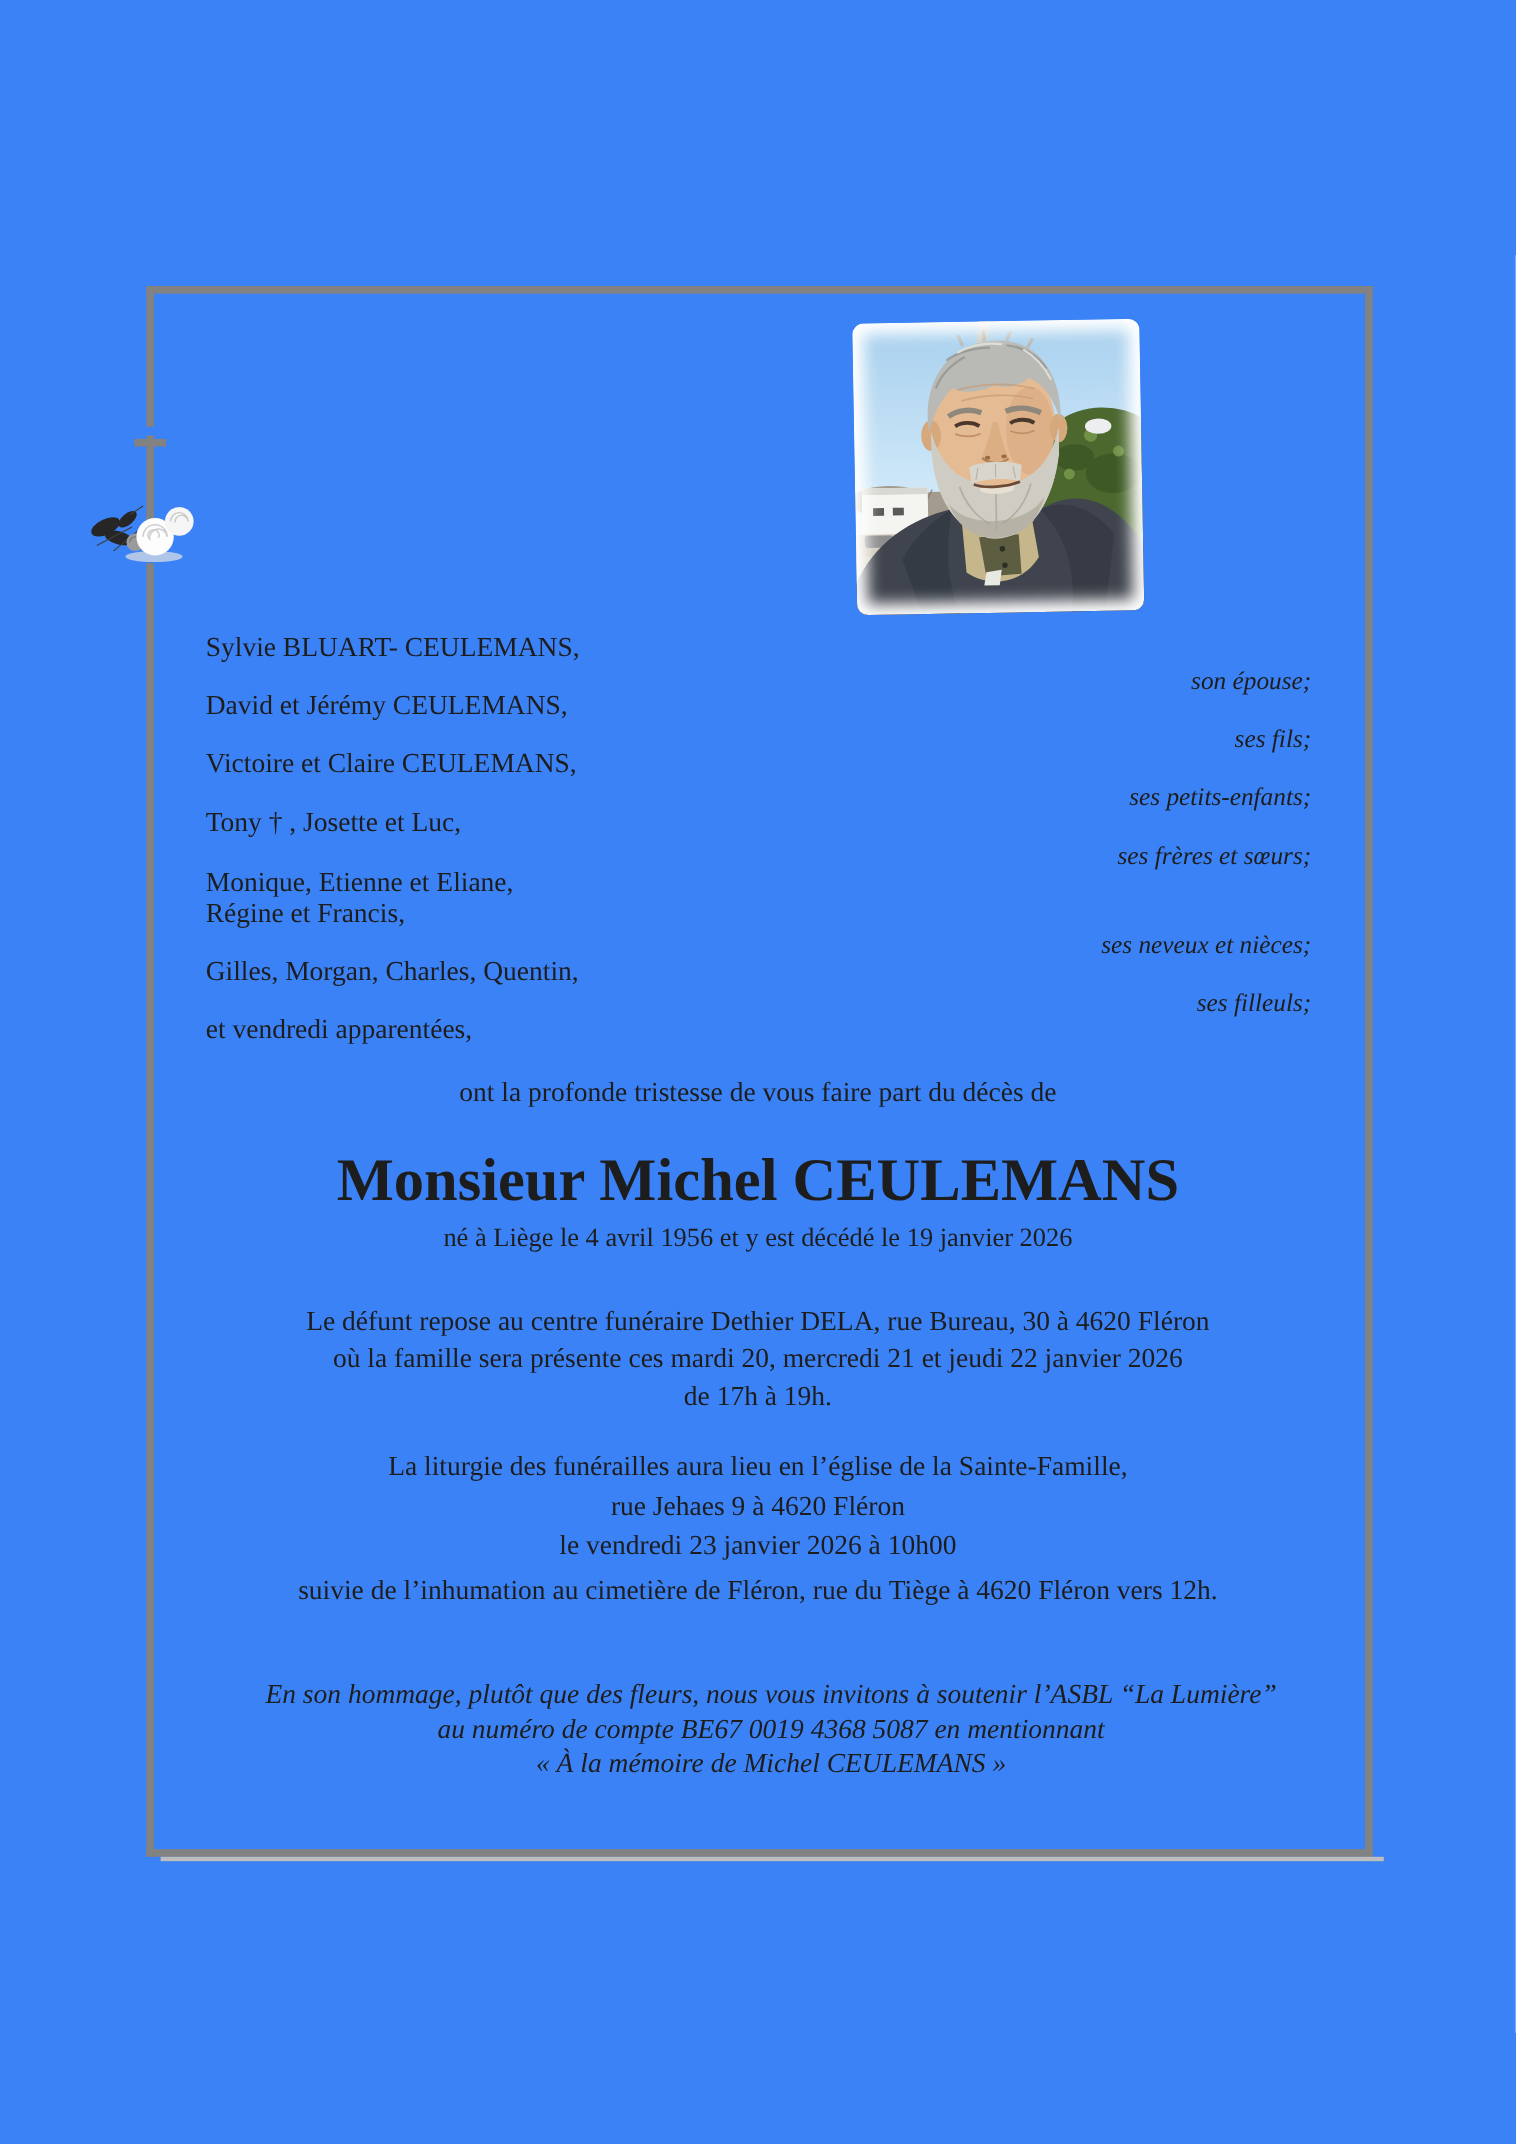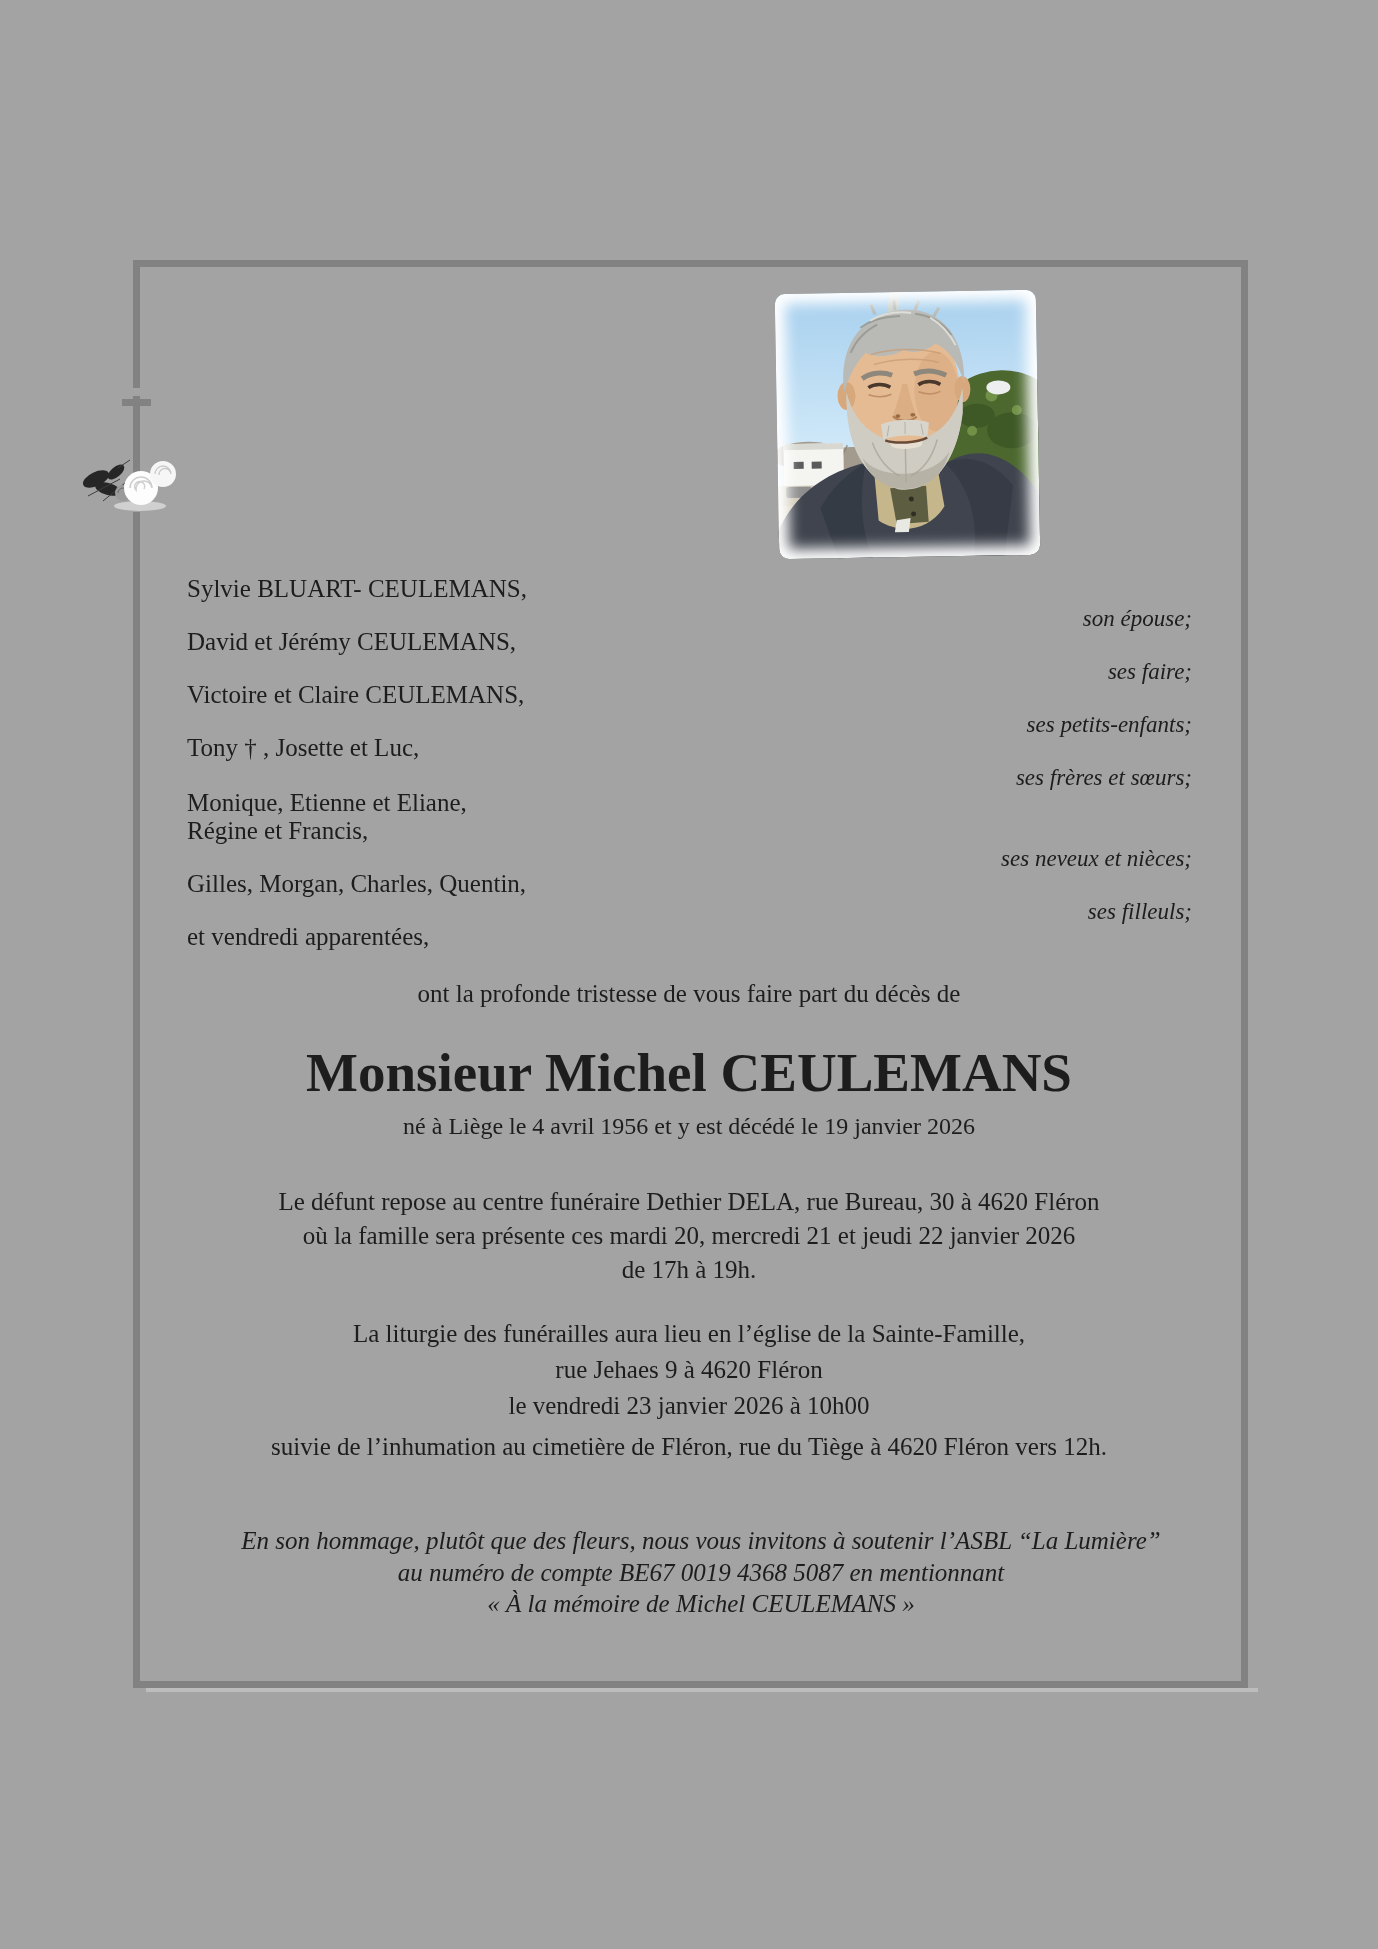--- a/index.html
+++ b/index.html
@@ -1,17 +1,17 @@
 <!DOCTYPE html>
 <html><head>
 <meta charset="utf-8">
 <style>
   html,body{margin:0;padding:0;background:#ffffff;}
   .page{
-    position:relative;width:1378px;height:1949px;background:#a3a3a3;
+    position:relative;width:1378px;height:1949px;background:#3b82f6;
     font-family:"Liberation Serif","DejaVu Serif",serif;color:#1d1d1d;
     overflow:hidden;
   }
   
   .bar{position:absolute;background:#828282;}
   #bar-top{left:133px;top:260px;width:1115px;height:7px;}
   #bar-right{left:1241px;top:260px;width:7px;height:1428px;}
   #bar-bottom{left:133px;top:1681px;width:1115px;height:7px;}
   #bar-left-a{left:133px;top:260px;width:7px;height:128px;}
   #bar-left-b{left:133px;top:512px;width:7px;height:1176px;}
@@ -183,21 +183,21 @@
   <div class="txt name-line" id="m0">Sylvie BLUART- CEULEMANS,</div>
   <div class="txt name-line" id="m1">David et Jérémy CEULEMANS,</div>
   <div class="txt name-line" id="m2">Victoire et Claire CEULEMANS,</div>
   <div class="txt name-line" id="m3">Tony † , Josette et Luc,</div>
   <div class="txt name-line" id="m4">Monique, Etienne et Eliane,</div>
   <div class="txt name-line" id="m5">Régine et Francis,</div>
   <div class="txt name-line" id="m6">Gilles, Morgan, Charles, Quentin,</div>
   <div class="txt name-line" id="m7">et vendredi apparentées,</div>
 
   <div class="txt rel-line" id="r0">son épouse;</div>
-  <div class="txt rel-line" id="r1">ses faire;</div>
+  <div class="txt rel-line" id="r1">ses fils;</div>
   <div class="txt rel-line" id="r2">ses petits-enfants;</div>
   <div class="txt rel-line" id="r3">ses frères et sœurs;</div>
   <div class="txt rel-line" id="r4">ses neveux et nièces;</div>
   <div class="txt rel-line" id="r5">ses filleuls;</div>
 
   <div class="txt center-line" id="intro">ont la profonde tristesse de vous faire part du décès de</div>
   <div class="txt center-line" id="title">Monsieur Michel CEULEMANS</div>
   <div class="txt center-line" id="life">né à Liège le 4 avril 1956 et y est décédé le 19 janvier 2026</div>
 
   <div class="txt center-line" id="rep0">Le défunt repose au centre funéraire Dethier DELA, rue Bureau, 30 à 4620 Fléron</div>

